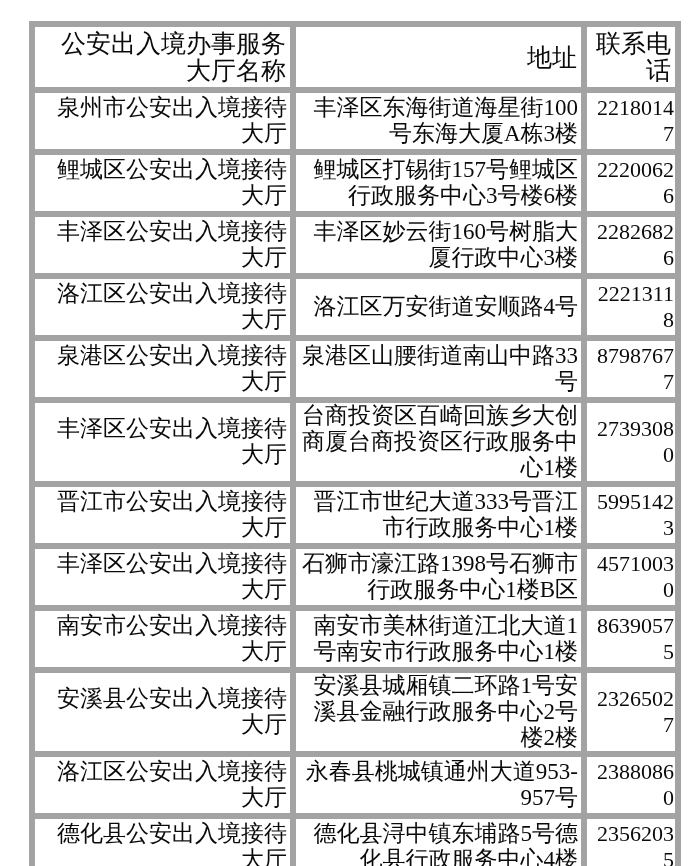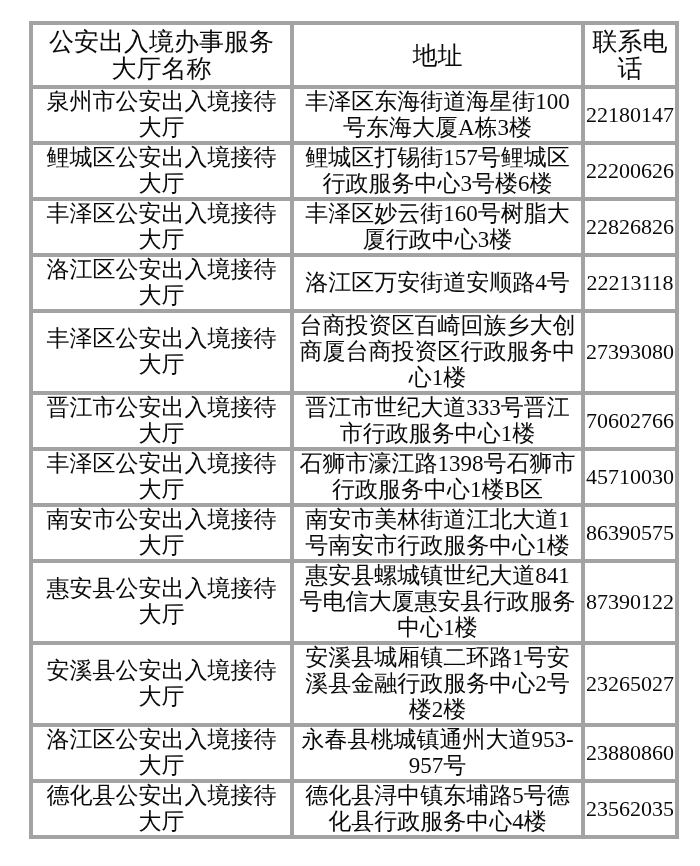--- a/index.html
+++ b/index.html
@@ -20,22 +20,22 @@
     left: 29px;
     top: 21px;
     width: 646px;
     border-collapse: collapse;
     table-layout: fixed;
     background: #ffffff;
     border: 3px solid #161616;
   }
   .doc-table th,
   .doc-table td {
-    border: 4px solid #a3a3a3;
-    text-align: center;
+    border: 6px solid #a3a3a3;
+    text-align: right;
     vertical-align: middle;
     word-break: break-all;
     font-weight: normal;
   }
   .doc-table th {
     font-size: 25px;
     line-height: 27px;
     padding: 3px 4px;
   }
   .doc-table td {
@@ -86,50 +86,50 @@
     <td class="addr-cell">丰泽区妙云街160号树脂大厦行政中心3楼</td>
     <td class="phone-cell">22826826</td>
   </tr>
 
   <tr>
     <td class="name-cell">洛江区公安出入境接待大厅</td>
     <td class="addr-cell">洛江区万安街道安顺路4号</td>
     <td class="phone-cell">22213118</td>
   </tr>
 
+  <tr>
+    <td class="name-cell">泉港区公安出入境接待大厅</td>
+    <td class="addr-cell">泉港区山腰街道南山中路33号</td>
+    <td class="phone-cell">87987677</td>
+  </tr>
 
   <tr>
     <td class="name-cell">丰泽区公安出入境接待大厅</td>
     <td class="addr-cell">台商投资区百崎回族乡大创商厦台商投资区行政服务中心1楼</td>
     <td class="phone-cell">27393080</td>
   </tr>
 
   <tr>
     <td class="name-cell">晋江市公安出入境接待大厅</td>
     <td class="addr-cell">晋江市世纪大道333号晋江市行政服务中心1楼</td>
-    <td class="phone-cell">70602766</td>
+    <td class="phone-cell">59951423</td>
   </tr>
 
   <tr>
     <td class="name-cell">丰泽区公安出入境接待大厅</td>
     <td class="addr-cell">石狮市濠江路1398号石狮市行政服务中心1楼B区</td>
     <td class="phone-cell">45710030</td>
   </tr>
 
   <tr>
     <td class="name-cell">南安市公安出入境接待大厅</td>
     <td class="addr-cell">南安市美林街道江北大道1号南安市行政服务中心1楼</td>
     <td class="phone-cell">86390575</td>
   </tr>
 
-  <tr>
-    <td class="name-cell">惠安县公安出入境接待大厅</td>
-    <td class="addr-cell">惠安县螺城镇世纪大道841号电信大厦惠安县行政服务中心1楼</td>
-    <td class="phone-cell">87390122</td>
-  </tr>
 
   <tr>
     <td class="name-cell">安溪县公安出入境接待大厅</td>
     <td class="addr-cell">安溪县城厢镇二环路1号安溪县金融行政服务中心2号楼2楼</td>
     <td class="phone-cell">23265027</td>
   </tr>
 
   <tr>
     <td class="name-cell">洛江区公安出入境接待大厅</td>
     <td class="addr-cell">永春县桃城镇通州大道953-957号</td>

